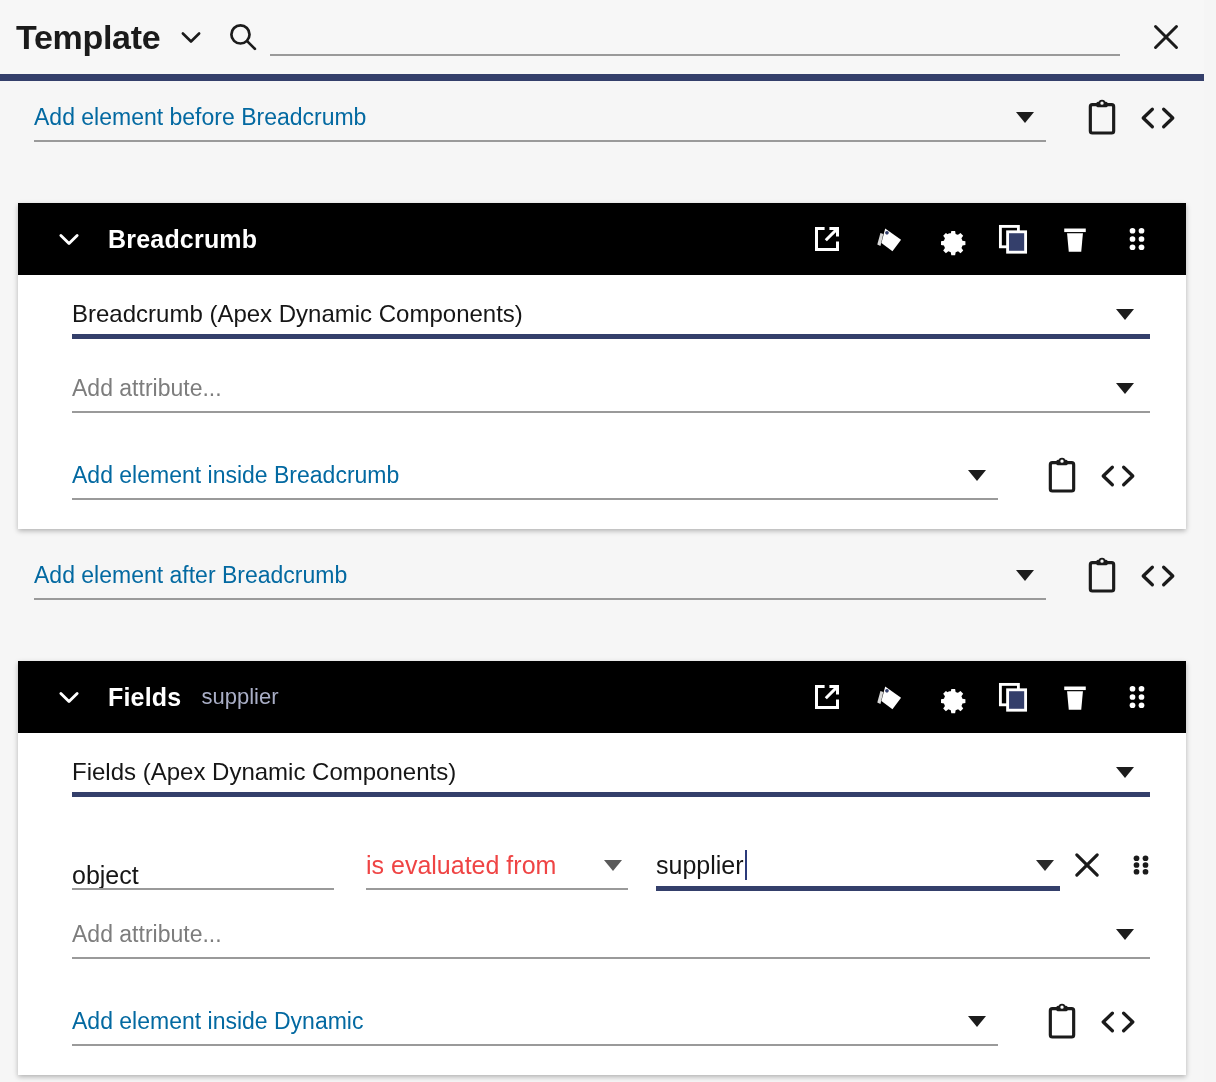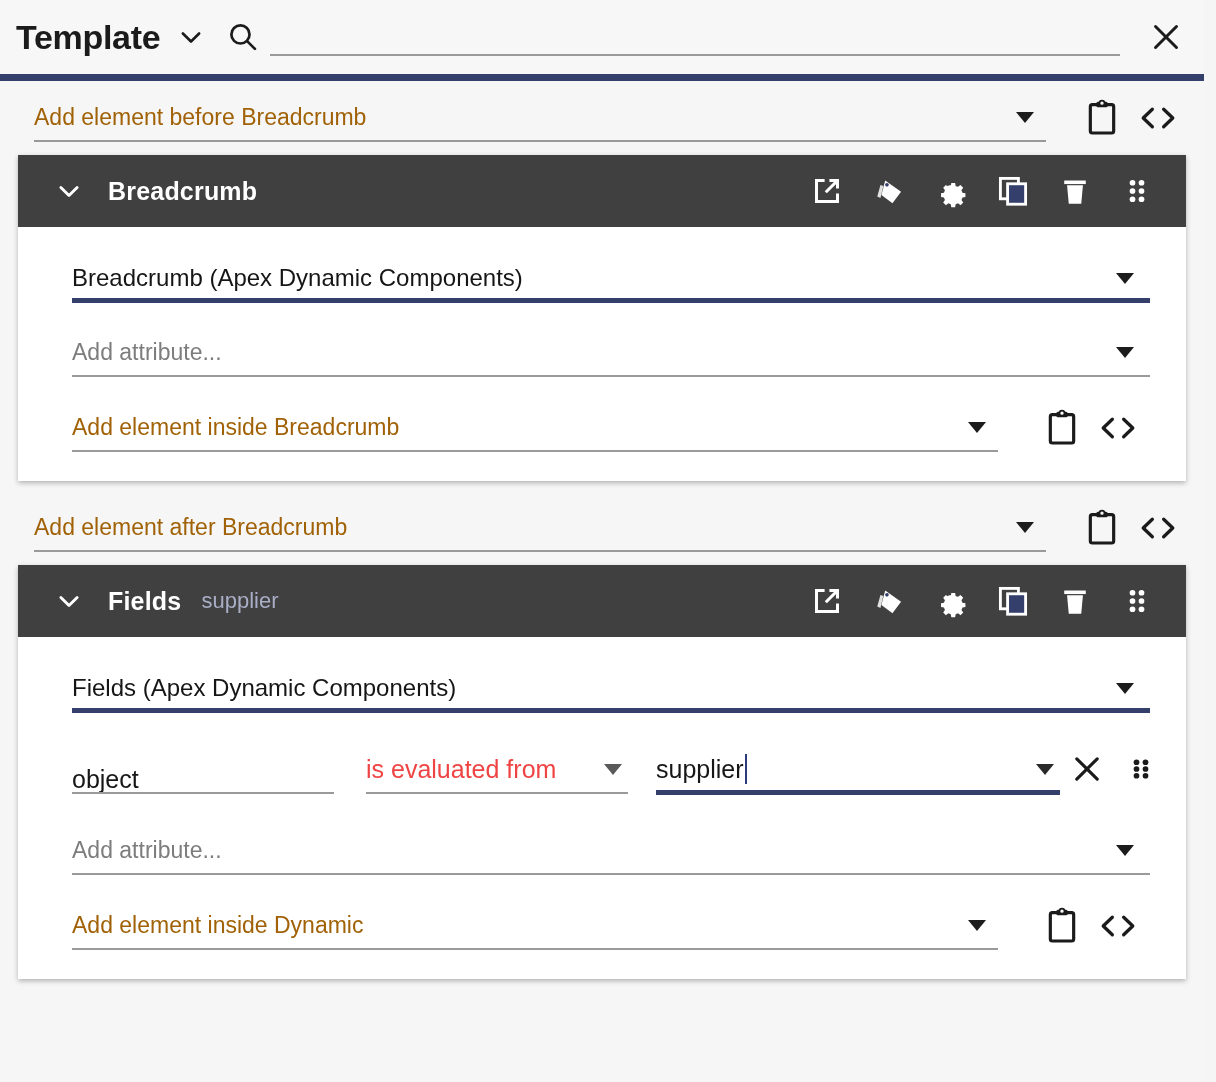--- a/index.html
+++ b/index.html
@@ -45,61 +45,61 @@
   .addrow{
     display:flex;align-items:center;height:74px;box-sizing:border-box;
     padding-left:34px;padding-right:18px;background:#f6f6f6;
   }
   .addrow.inner{background:#ffffff;padding-left:54px;padding-right:40px;height:78px;gap:8px;}
   .addrow .field{
     flex:1;position:relative;display:flex;align-items:center;height:46px;
     border-bottom:2px solid #9a9a9a;margin-right:0;
   }
   .addrow .field .ph{
-    font-size:23px;color:#a16207;white-space:nowrap;
+    font-size:23px;color:#0369a1;white-space:nowrap;
   }
   .caret-sm{
     margin-left:auto;margin-right:12px;width:0;height:0;
     border-left:9px solid transparent;border-right:9px solid transparent;
     border-top:11px solid #1c1c1c;
   }
   .row-icons{display:flex;align-items:center;margin-left:28px;}
   .icon-btn{
     width:56px;height:56px;display:flex;align-items:center;justify-content:center;
     cursor:pointer;
   }
 
   
   .card{
     background:#ffffff;margin:0 18px;box-shadow:0 2px 5px rgba(0,0,0,.28);
     position:relative;
   }
   .card-header{
-    background:#404040;height:72px;display:flex;align-items:center;
-    padding:0 18px 0 34px;box-sizing:border-box;
+    background:#000000;height:72px;display:flex;align-items:center;
+    padding:0 18px 0 34px;box-sizing:border-box;margin-top:48px;
   }
   .chev{
     width:34px;height:34px;display:flex;align-items:center;justify-content:center;
     cursor:pointer;margin-right:22px;
   }
   .card-title{
     font-size:25px;font-weight:bold;color:#ffffff;letter-spacing:.2px;white-space:nowrap;
   }
   .card-sub{
     font-size:22px;color:#a9aec6;margin-left:20px;white-space:nowrap;
   }
   .header-icons{margin-left:auto;display:flex;align-items:center;}
   .hicon{
     width:62px;height:62px;display:flex;align-items:center;justify-content:center;
     cursor:pointer;
   }
 
   
   .selrow{
-    display:flex;align-items:center;padding:0 36px 0 54px;height:74px;
+    display:flex;padding:0 36px 0 54px;height:74px;
     box-sizing:border-box;background:#fff;
   }
   .selfield{
     flex:1;display:flex;align-items:center;height:50px;position:relative;
   }
   .selfield .val{font-size:24px;color:#161616;white-space:nowrap;}
   .selfield .ph{font-size:23px;color:#7d7d7d;white-space:nowrap;}
   .underline{
     position:absolute;left:0;right:0;bottom:0;height:2px;background:#9a9a9a;
   }

